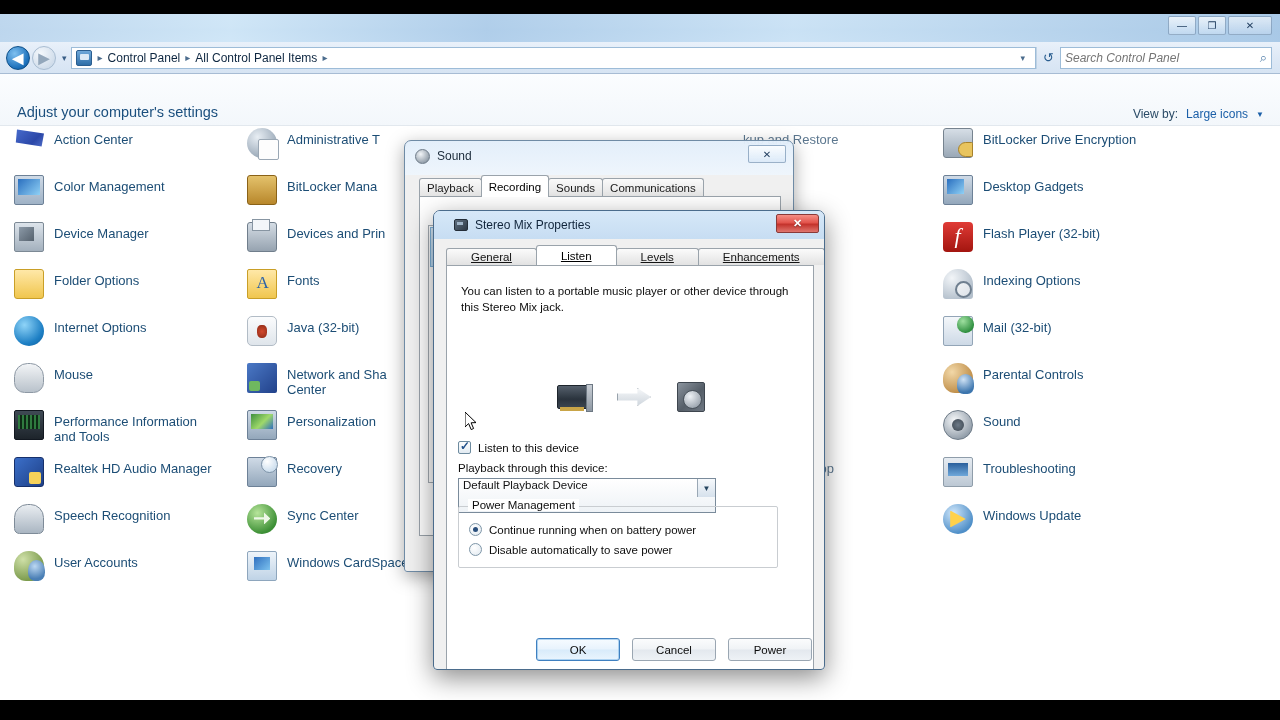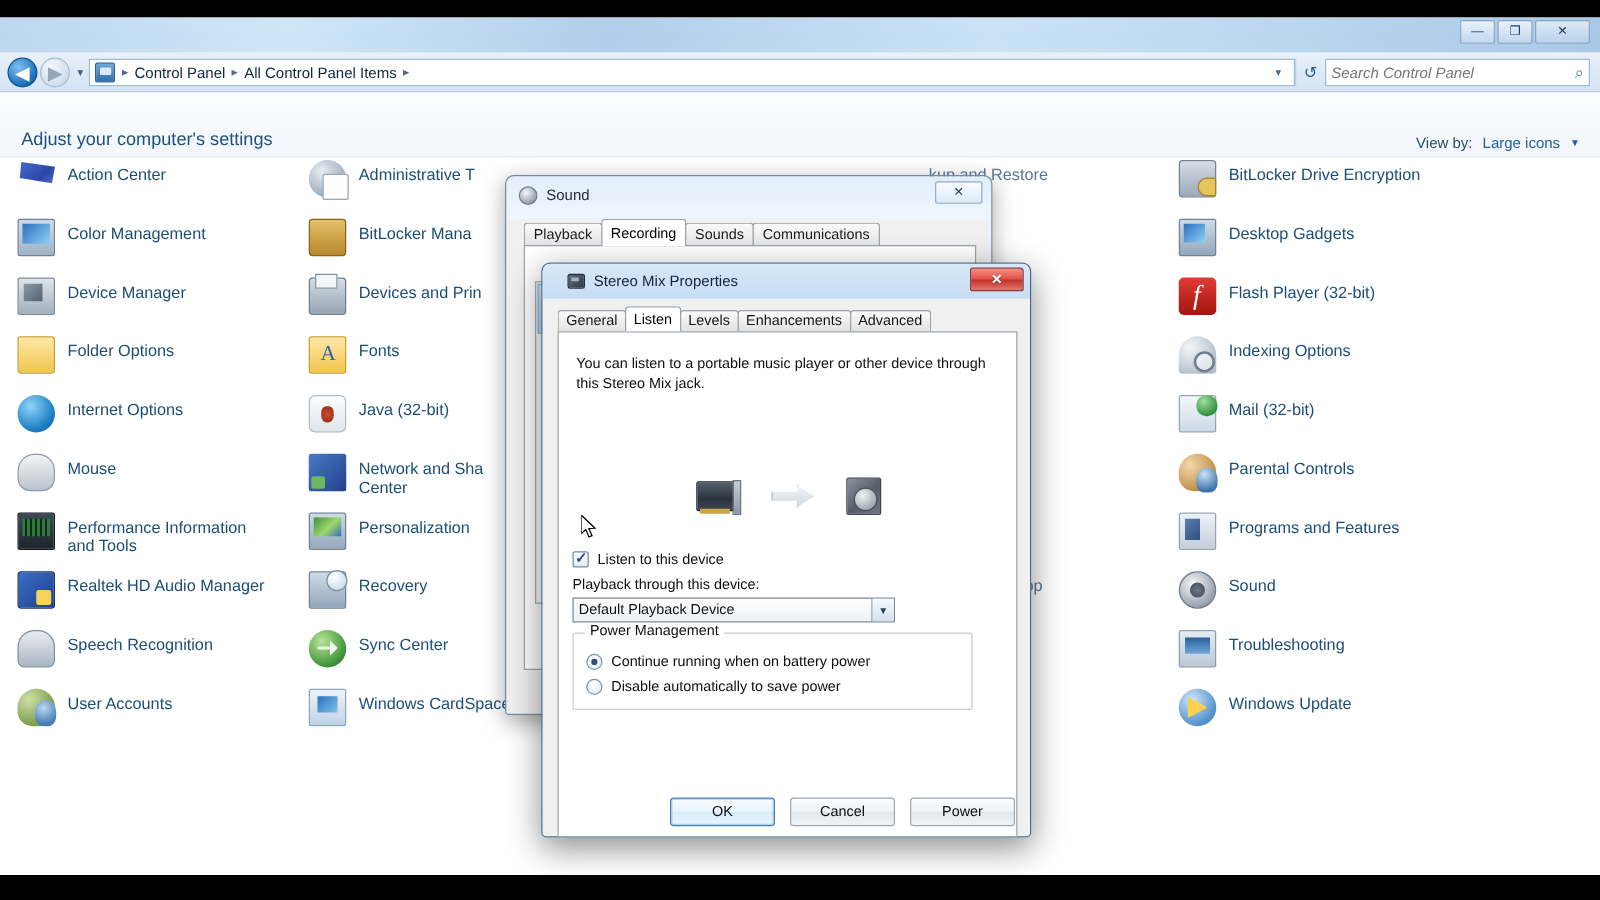--- a/index.html
+++ b/index.html
@@ -388,26 +388,26 @@
     display: flex; align-items: center; justify-content: center;
     color: #fff; font-size: 11px; font-weight: bold;
     text-shadow: 0 1px 1px rgba(0,0,0,.4);
   }
   .tabs-abs {
     position: absolute; left: 12px; top: 34px;
     display: flex; align-items: flex-end; height: 20px;
     font-size: 11.5px;
   }
   .smp-tab {
-    height: 17px; padding: 0 6px;
+    height: 17px; padding: 0 24px;
     border: 1px solid #9aa3ab; border-bottom: none;
     background: linear-gradient(to bottom,#fbfbfb,#e2e2e2);
     border-radius: 3px 3px 0 0;
     display: flex; align-items: center;
-    color: #141414; margin-right: -1px;
+    color: #141414; margin-right: -1px; text-decoration: underline;
   }
   .smp-tab.active {
     height: 20px; background: #fff; color: #000; z-index: 3; position: relative;
     font-weight: normal;
   }
 
   .smp-body {
     position: absolute; left: 12px; top: 54px;
     width: 368px; height: 556px;
     background: #fff; border: 1px solid #9aa3ab;
@@ -471,24 +471,24 @@
     font-size: 12px; color: #21508a; font-weight: bold;
   }
   .chk-label { font-size: 11.5px; color: #0d0d0d; }
 
   .pbk-label {
     position: absolute; left: 11px; top: 196px;
     font-size: 11.5px; color: #0d0d0d;
   }
   .combo {
     position: absolute; left: 11px; top: 212px;
-    width: 258px; height: 20px;
+    width: 258px; height: 35px;
     border: 1px solid #7a8b9b;
     background: linear-gradient(to bottom,#ffffff,#eef2f6);
-    display: flex; align-items: center;
+    display: flex; align-items: flex-start;
     font-size: 11.5px; color: #111;
     padding-left: 4px;
   }
   .combo-arrow {
     position: absolute; right: 0; top: 0;
     width: 18px; height: 18px;
     background: linear-gradient(to bottom,#f6f9fc,#d6e1ec);
     border-left: 1px solid #9aa8b5;
     display: flex; align-items: center; justify-content: center;
     font-size: 8px; color: #24445f;
@@ -799,26 +799,20 @@
               <div class="cp-icon">
                 <div class="ic ic-mail"></div>
               </div>
               <div class="cp-label">Mail (32-bit)</div>
             </div>
             <div class="cp-item">
               <div class="cp-icon">
                 <div class="ic ic-parent"></div>
               </div>
               <div class="cp-label">Parental Controls</div>
-            </div>
-            <div class="cp-item">
-              <div class="cp-icon">
-                <div class="ic ic-progs"></div>
-              </div>
-              <div class="cp-label">Programs and Features</div>
             </div>
             <div class="cp-item">
               <div class="cp-icon">
                 <div class="ic ic-speaker"></div>
               </div>
               <div class="cp-label">Sound</div>
             </div>
             <div class="cp-item">
               <div class="cp-icon">
                 <div class="ic ic-trouble"></div>

